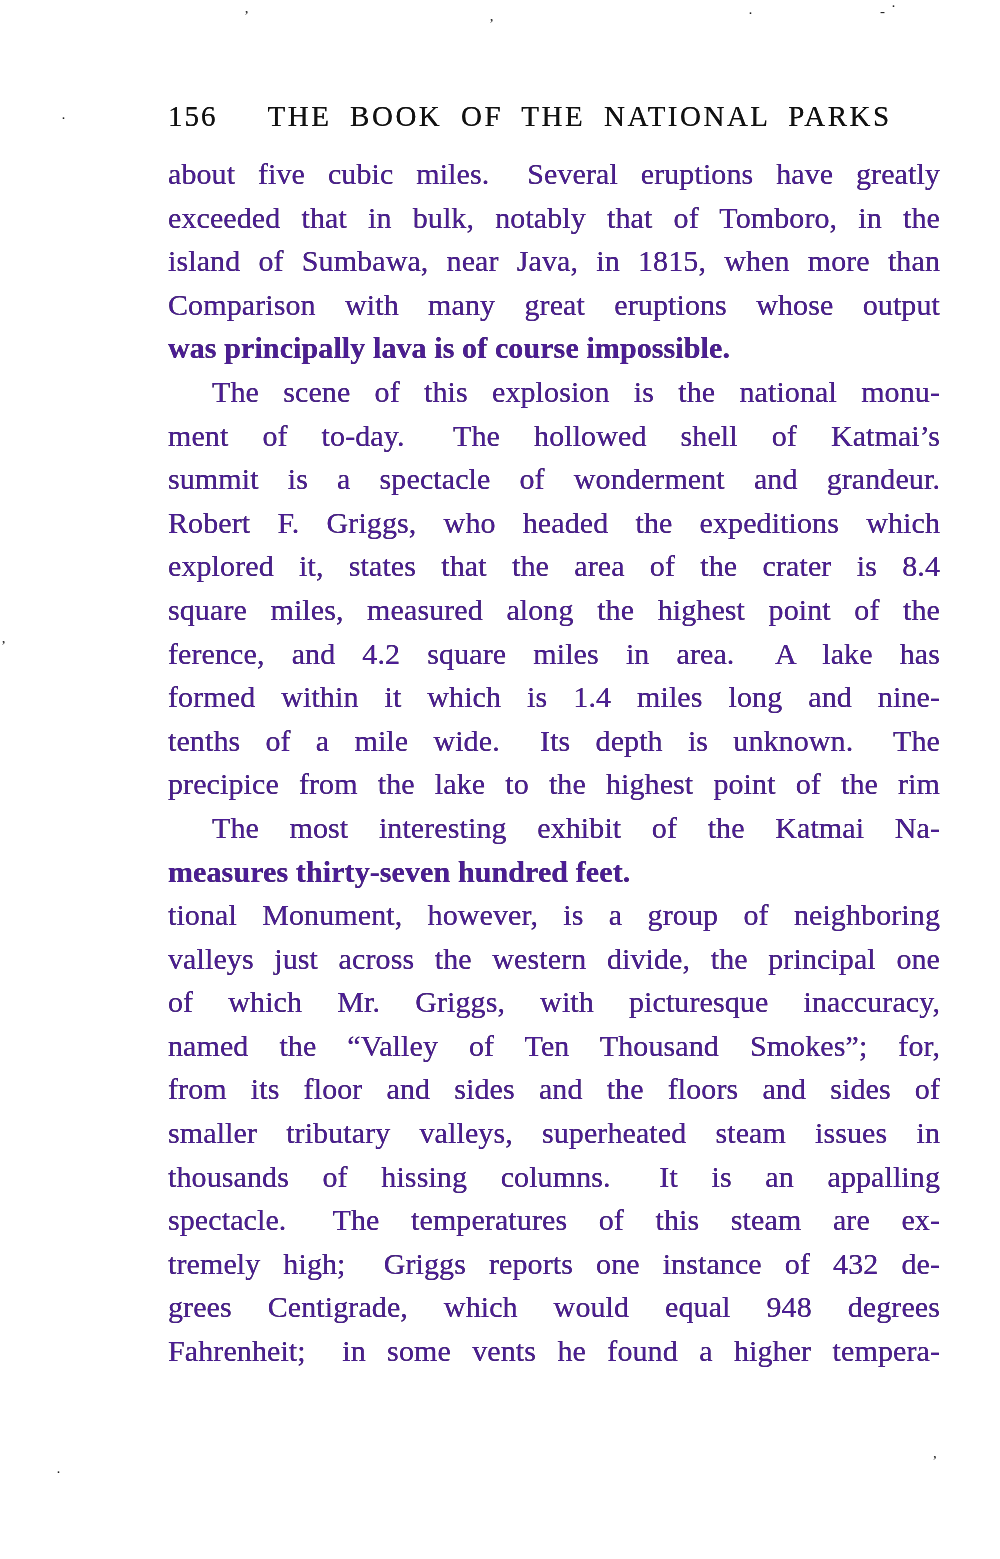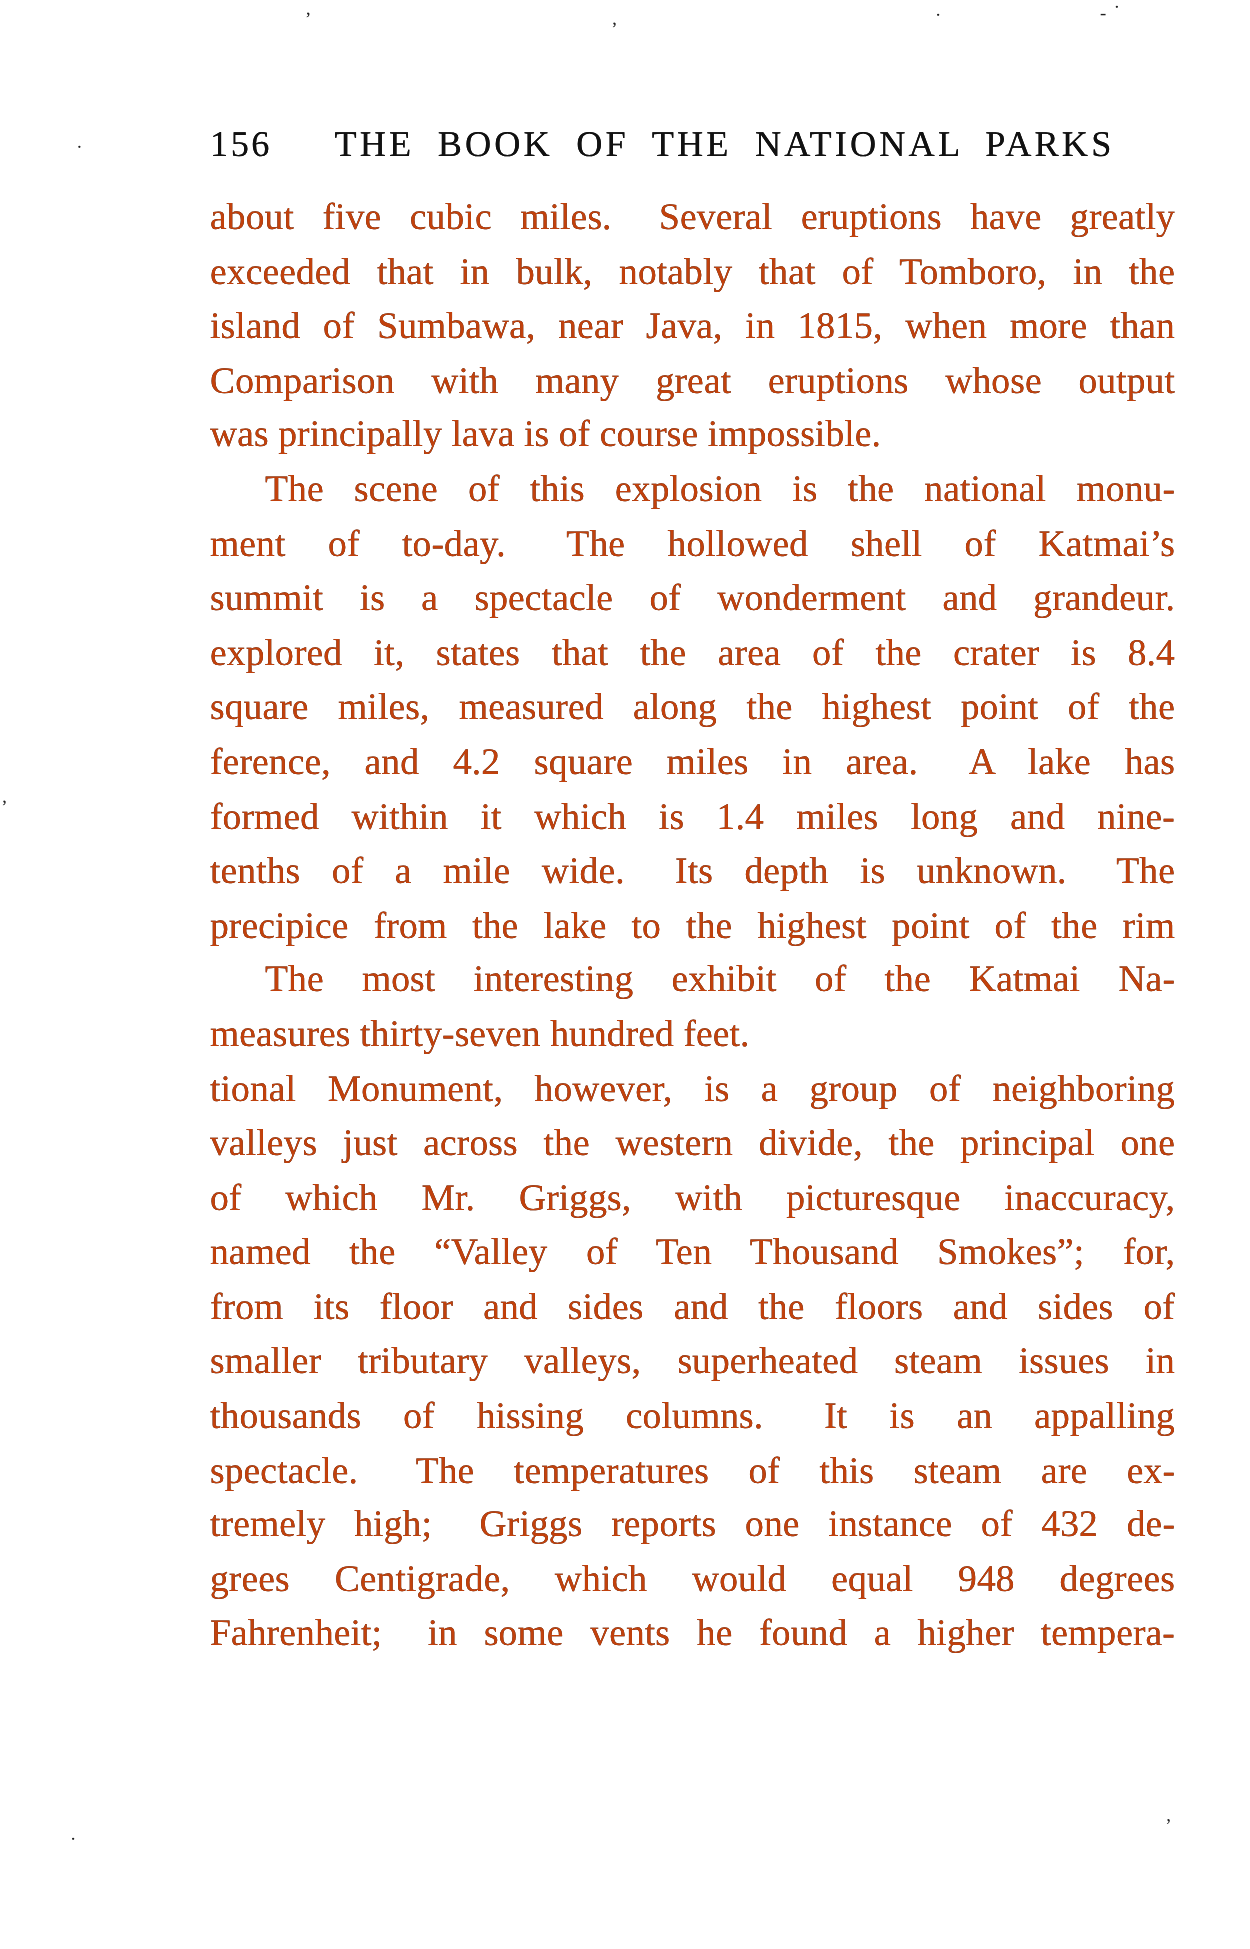--- a/index.html
+++ b/index.html
@@ -43,29 +43,30 @@
   }
   
   .text-block {
     position: absolute;
     top: 152px;
     left: 168px;
     width: 772px;
     font-size: 30px;
     line-height: 43.6px;
     letter-spacing: 0.1px;
-    color: #c2410c;
+    color: #4c1d95;
     text-shadow: 0 0 0.5px #1a1a1a;
   }
   .line {
     text-align: justify;
     text-align-last: justify;
   }
   .line.para-end {
     text-align-last: left;
+    font-weight: bold;
   }
   .line.indent {
     text-indent: 44px;
   }
   
   .speckle {
     position: absolute;
     font-size: 15px;
     line-height: 15px;
     color: #202020;
@@ -83,20 +84,21 @@
 
   <main class="text-block" id="body-text">
       <div class="line">about five cubic miles.  Several eruptions have greatly</div>
       <div class="line">exceeded that in bulk, notably that of Tomboro, in the</div>
       <div class="line">island of Sumbawa, near Java, in 1815, when more than</div>
       <div class="line">Comparison with many great eruptions whose output</div>
       <div class="line para-end">was principally lava is of course impossible.</div>
       <div class="line indent">The scene of this explosion is the national monu-</div>
       <div class="line">ment of to-day.  The hollowed shell of Katmai’s</div>
       <div class="line">summit is a spectacle of wonderment and grandeur.</div>
+      <div class="line">Robert F. Griggs, who headed the expeditions which</div>
       <div class="line">explored it, states that the area of the crater is 8.4</div>
       <div class="line">square miles, measured along the highest point of the</div>
       <div class="line">ference, and 4.2 square miles in area.  A lake has</div>
       <div class="line">formed within it which is 1.4 miles long and nine-</div>
       <div class="line">tenths of a mile wide.  Its depth is unknown.  The</div>
       <div class="line">precipice from the lake to the highest point of the rim</div>
       <div class="line indent">The most interesting exhibit of the Katmai Na-</div>
       <div class="line para-end">measures thirty-seven hundred feet.</div>
       <div class="line">tional Monument, however, is a group of neighboring</div>
       <div class="line">valleys just across the western divide, the principal one</div>

